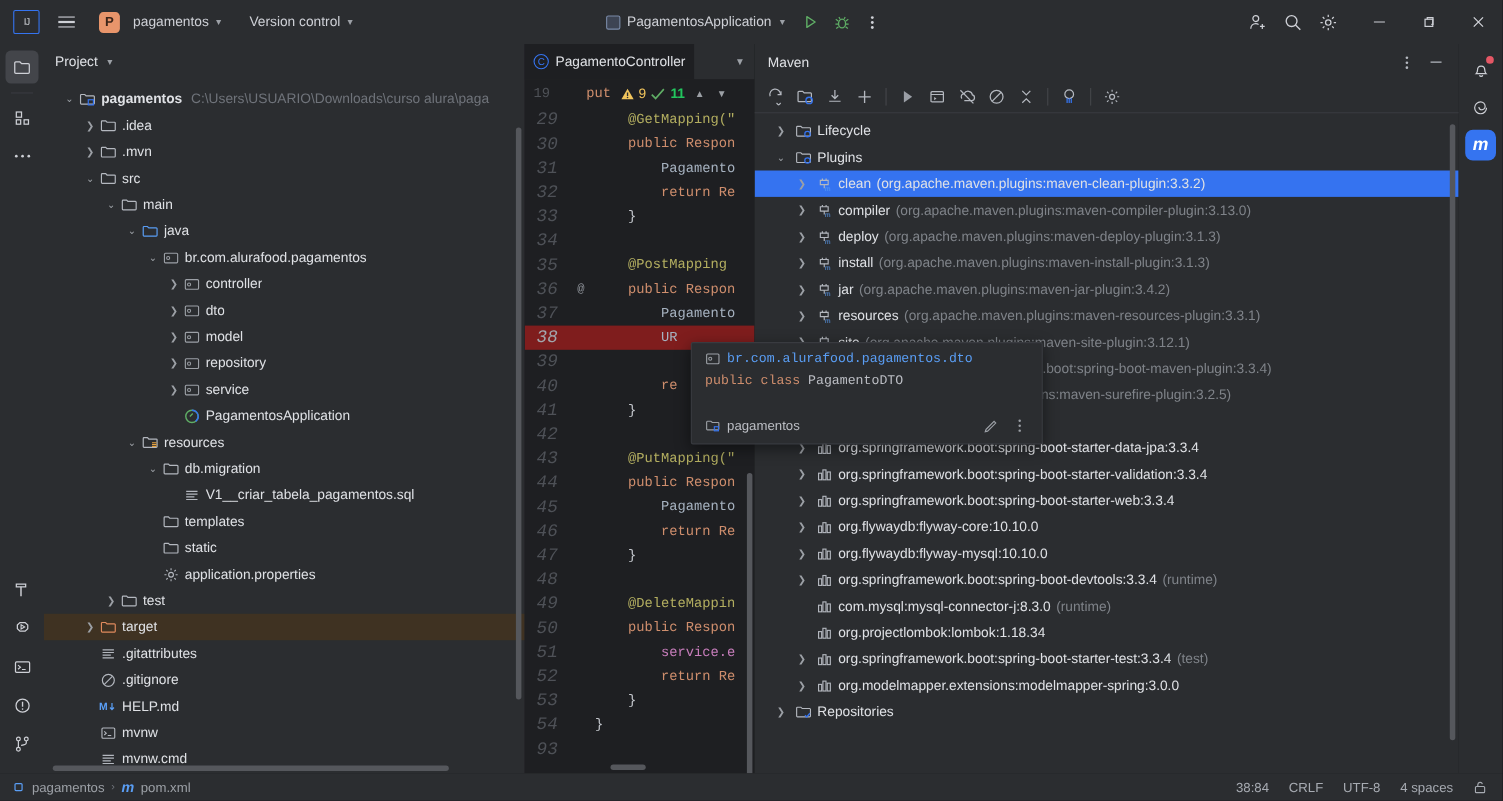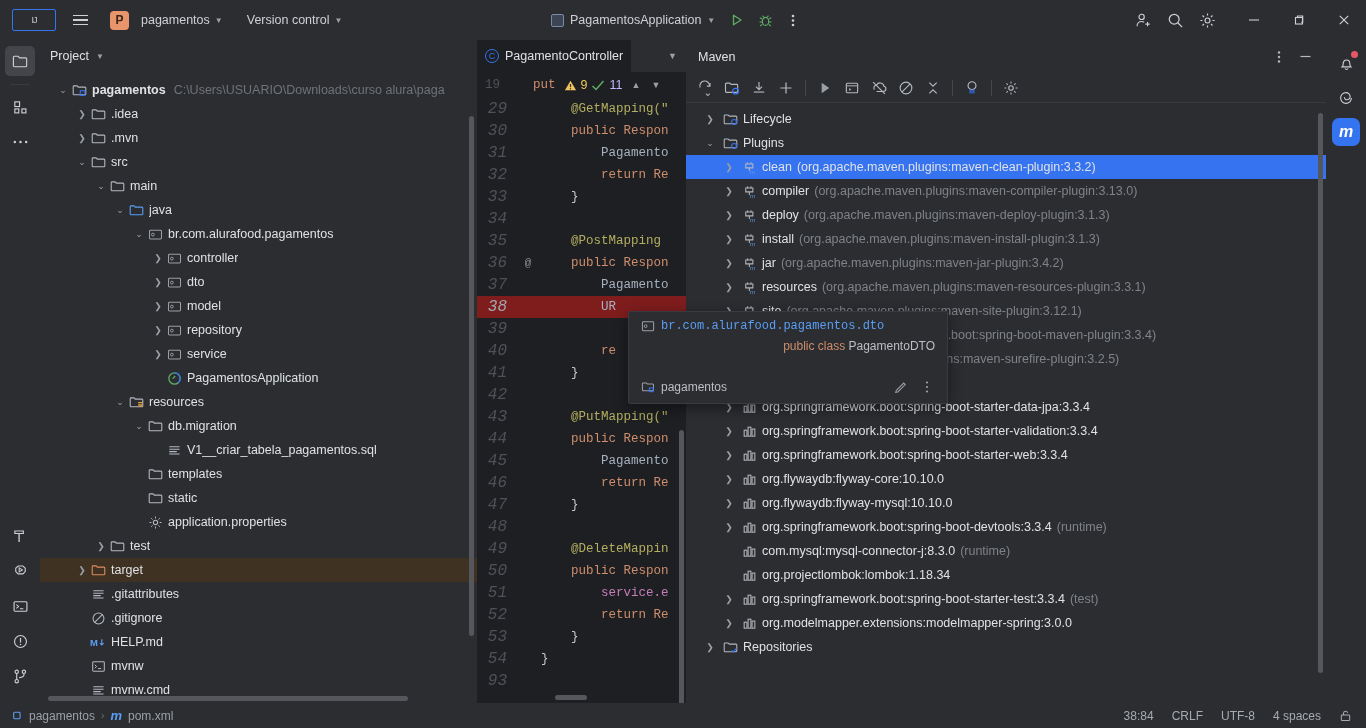--- a/index.html
+++ b/index.html
@@ -14,21 +14,21 @@
   .app { position: relative; width: 1366px; height: 728px; }
 
   
   .titlebar {
     position: absolute; top: 0; left: 0; width: 1366px; height: 40px;
     background: #2b2d30;
     display: flex; align-items: center;
   }
   .tb-left { display: flex; align-items: center; gap: 0px; padding-left: 8px; }
   .ij-logo {
-    width: 44px; height: 22px; margin: 0 9px 0 4px;
+    width: 24px; height: 22px; margin: 0 9px 0 4px;
     border: 1.5px solid #3574f0; border-radius: 2px;
     display: flex; align-items: center; justify-content: center;
     font-family: "Liberation Sans", sans-serif; font-size: 9px; color: #c9ccd1;
     letter-spacing: -1px;
   }
   .hamburger { width: 30px; height: 30px; display: flex; flex-direction: column;
     align-items: center; justify-content: center; gap: 3px; margin-right: 8px; cursor: pointer; }
   .hamburger i { display:block; width: 15px; height: 1.5px; background: #ced0d6; }
   .proj-badge {
     width: 19px; height: 19px; border-radius: 4px; background: #e8956b;
@@ -102,21 +102,21 @@
   }
   .ed-tabs { height: 32px; background: #2b2d30; display: flex; align-items: center; }
   .ed-tab { height: 32px; display: flex; align-items: center; gap: 6px; padding: 0 8px;
     font-size: 12.5px; color: #dfe1e5; background: #1e1f22; cursor: pointer; }
   .tab-c { width: 14px; height: 14px; border-radius: 50%; border: 1.4px solid #3574f0;
     color: #3574f0; font-size: 9px; display:flex; align-items:center; justify-content:center; }
   .ed-tabs-chev { margin-left: auto; padding: 0 9px; color: #9ca0a6; font-size: 9px; cursor:pointer;}
   .ed-inspect { height: 26px; display: flex; align-items: center; gap: 4px;
     padding-left: 56px; font-size: 12.5px; position: relative; }
   .ins-warn { color: #f2c55c; }
-  .ins-ok { color: #c4b5fd; }
+  .ins-ok { color: #22c55e; font-weight: bold; }
   .ed-code { position: relative; font-family: "Liberation Mono", monospace; font-size: 12.5px; }
   .cline { height: 22px; display: flex; align-items: center; white-space: pre; }
   .cline.cur { background: #7f1d1d; }
   .lnum { width: 40px; flex: 0 0 40px; text-align: right; padding-right: 10px;
     color: #4e5157; font-size: 16px; font-style: italic; }
   .lnum.cur { color: #a2a6ad; }
   .gut { width: 22px; flex: 0 0 22px; text-align: center; color: #8b8f96; font-size: 11px;}
   .ctext { padding-left: 2px; }
   .kw { color: #cf8e6d; }
   .anno { color: #b3ae60; }
@@ -153,21 +153,21 @@
 
   
   .docpop {
     position: absolute; left: 628px; top: 311px; width: 320px; height: 93px;
     background: #2b2d30; border: 1px solid #393b40; border-radius: 2px;
     box-shadow: 0 4px 14px rgba(0,0,0,.45); z-index: 50;
     display: flex; flex-direction: column;
   }
   .dp-top { display: flex; align-items: center; gap: 6px; padding: 7px 10px 3px 12px;
     font-family: "Liberation Mono", monospace; font-size: 12px; color: #5a9ef5; }
-  .dp-mid { padding: 3px 12px 5px; font-family: Liberation Sans, sans-serif; font-size: 12px; text-align: right; }
+  .dp-mid { padding: 3px 12px 5px; font-family: Liberation Mono, monospace; font-size: 12px; }
   .dp-bottom { margin-top: auto; display: flex; align-items: center; gap: 6px;
     padding: 4px 10px 6px 12px; font-size: 12px; color: #bcbec4; }
   .dp-actions { margin-left: auto; display: flex; align-items: center; gap: 6px; }
   .dp-act { width: 20px; height: 20px; display:flex; align-items:center; justify-content:center;
     border-radius: 3px; cursor: pointer; color: #9ca0a6; }
 
   
   .statusbar {
     position: absolute; bottom: 0; left: 0; width: 1366px; height: 25px;
     background: #2b2d30; display: flex; align-items: center;

